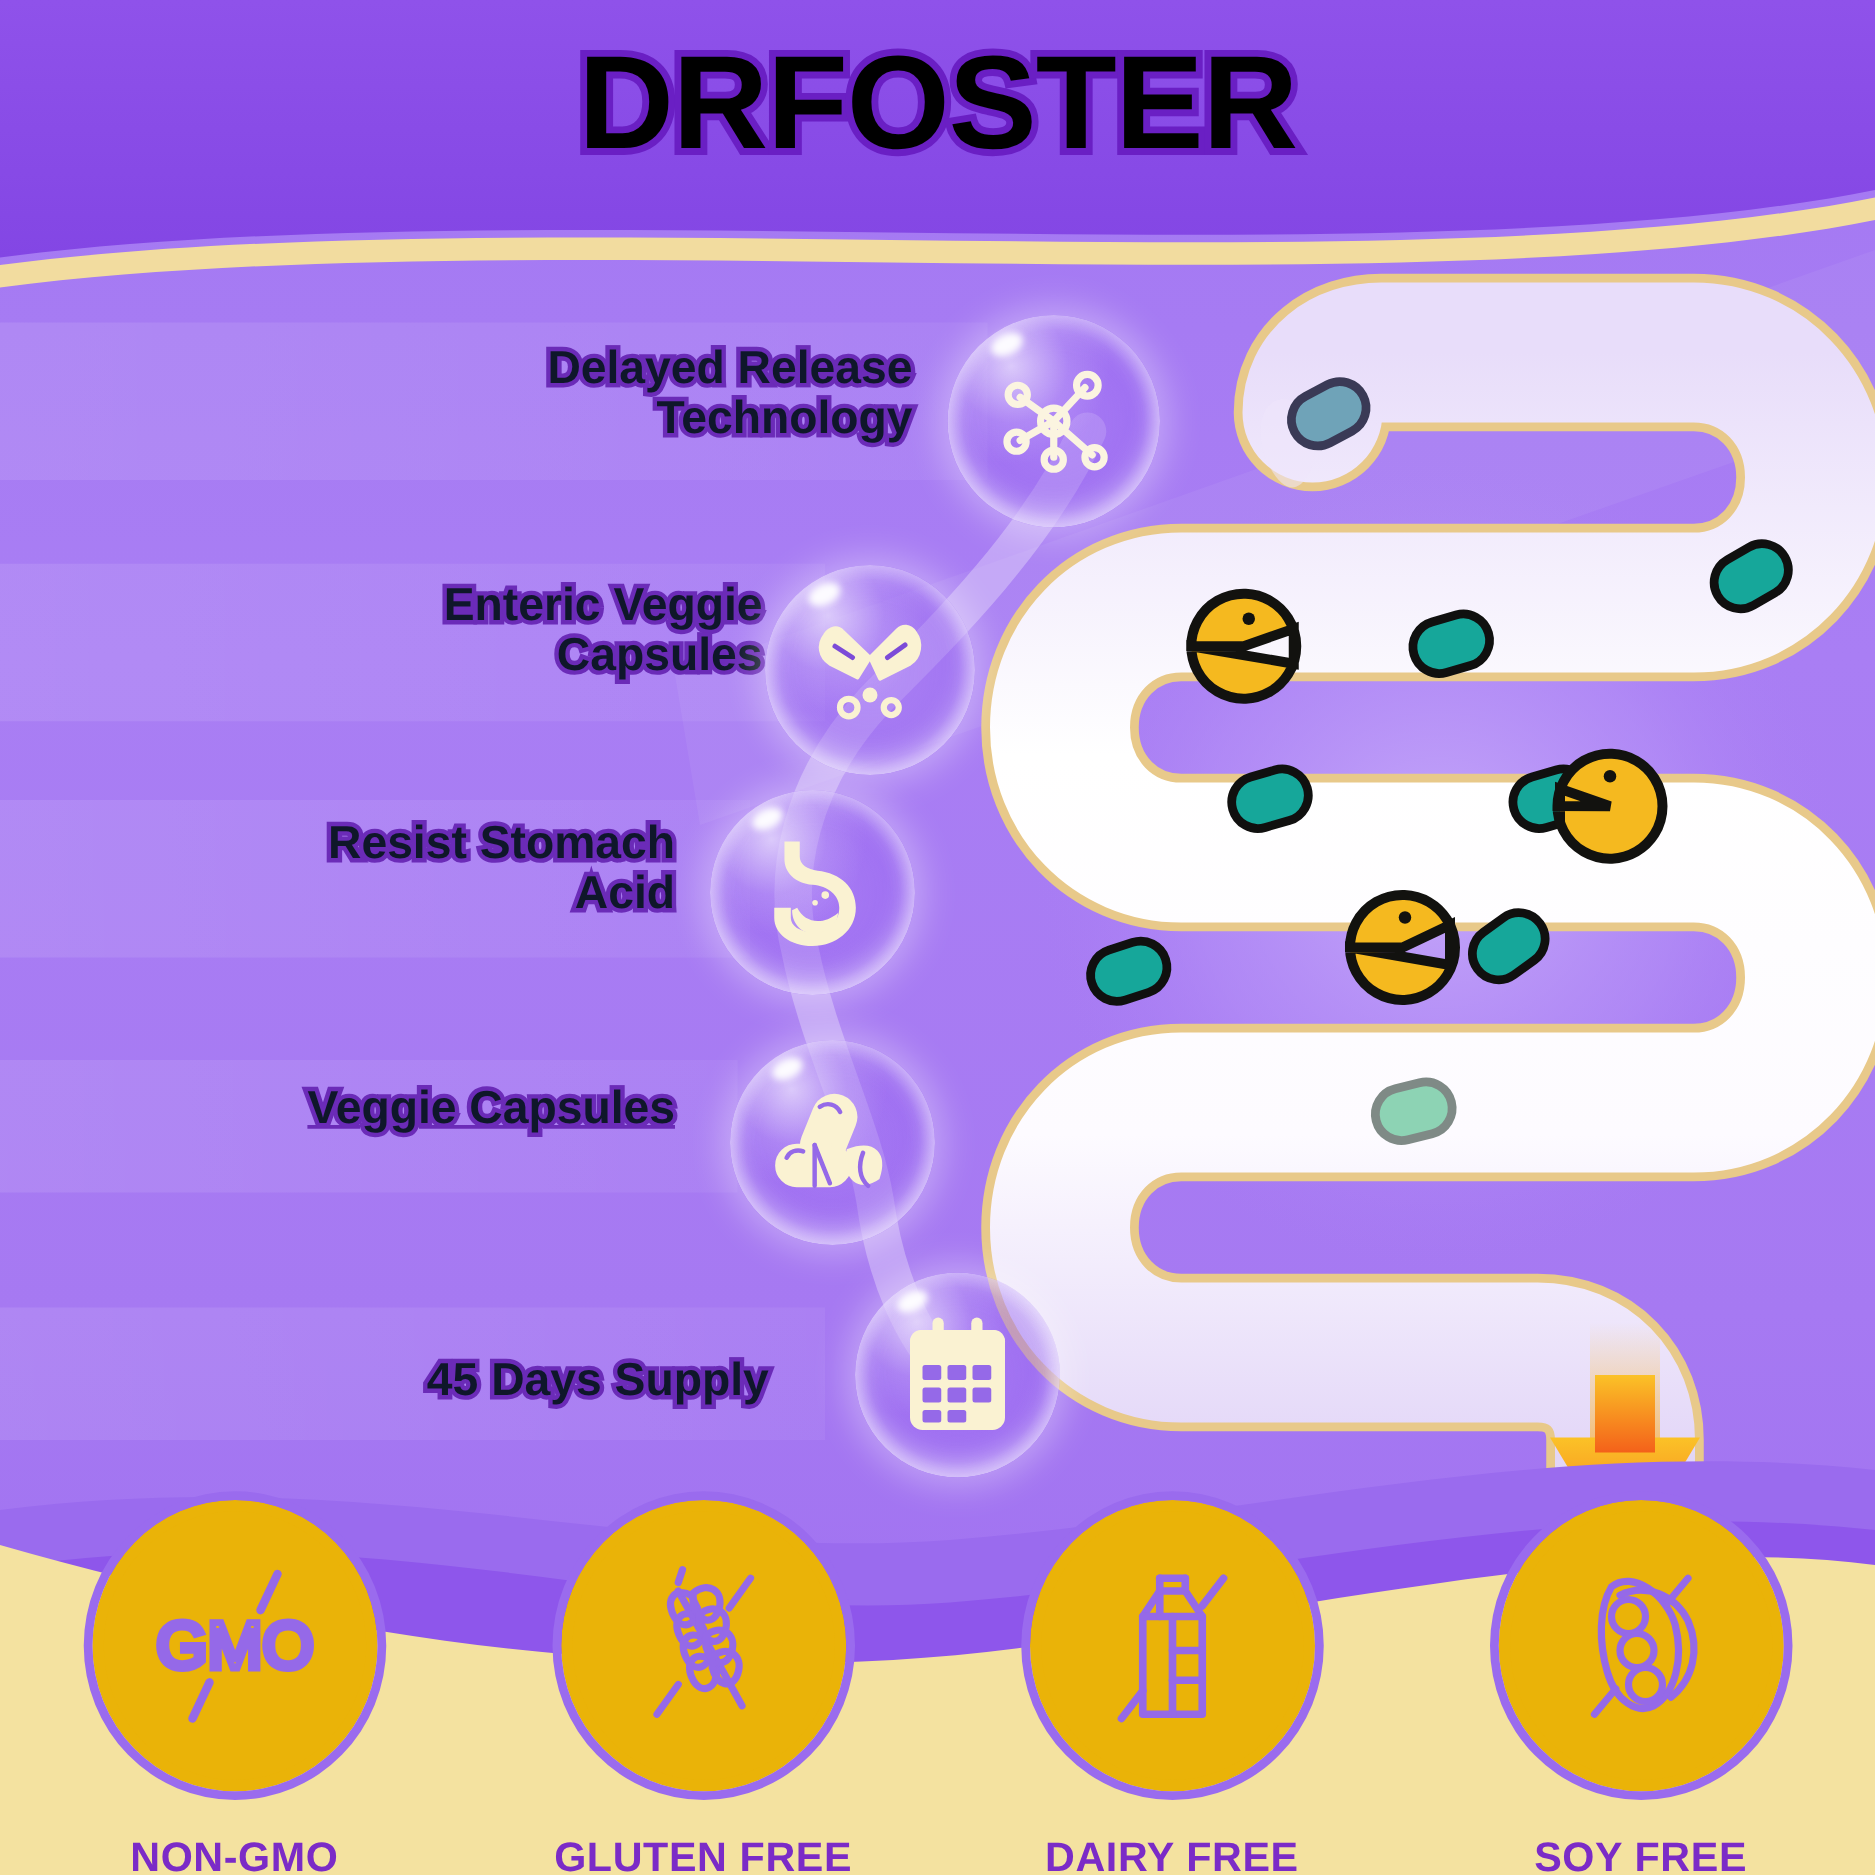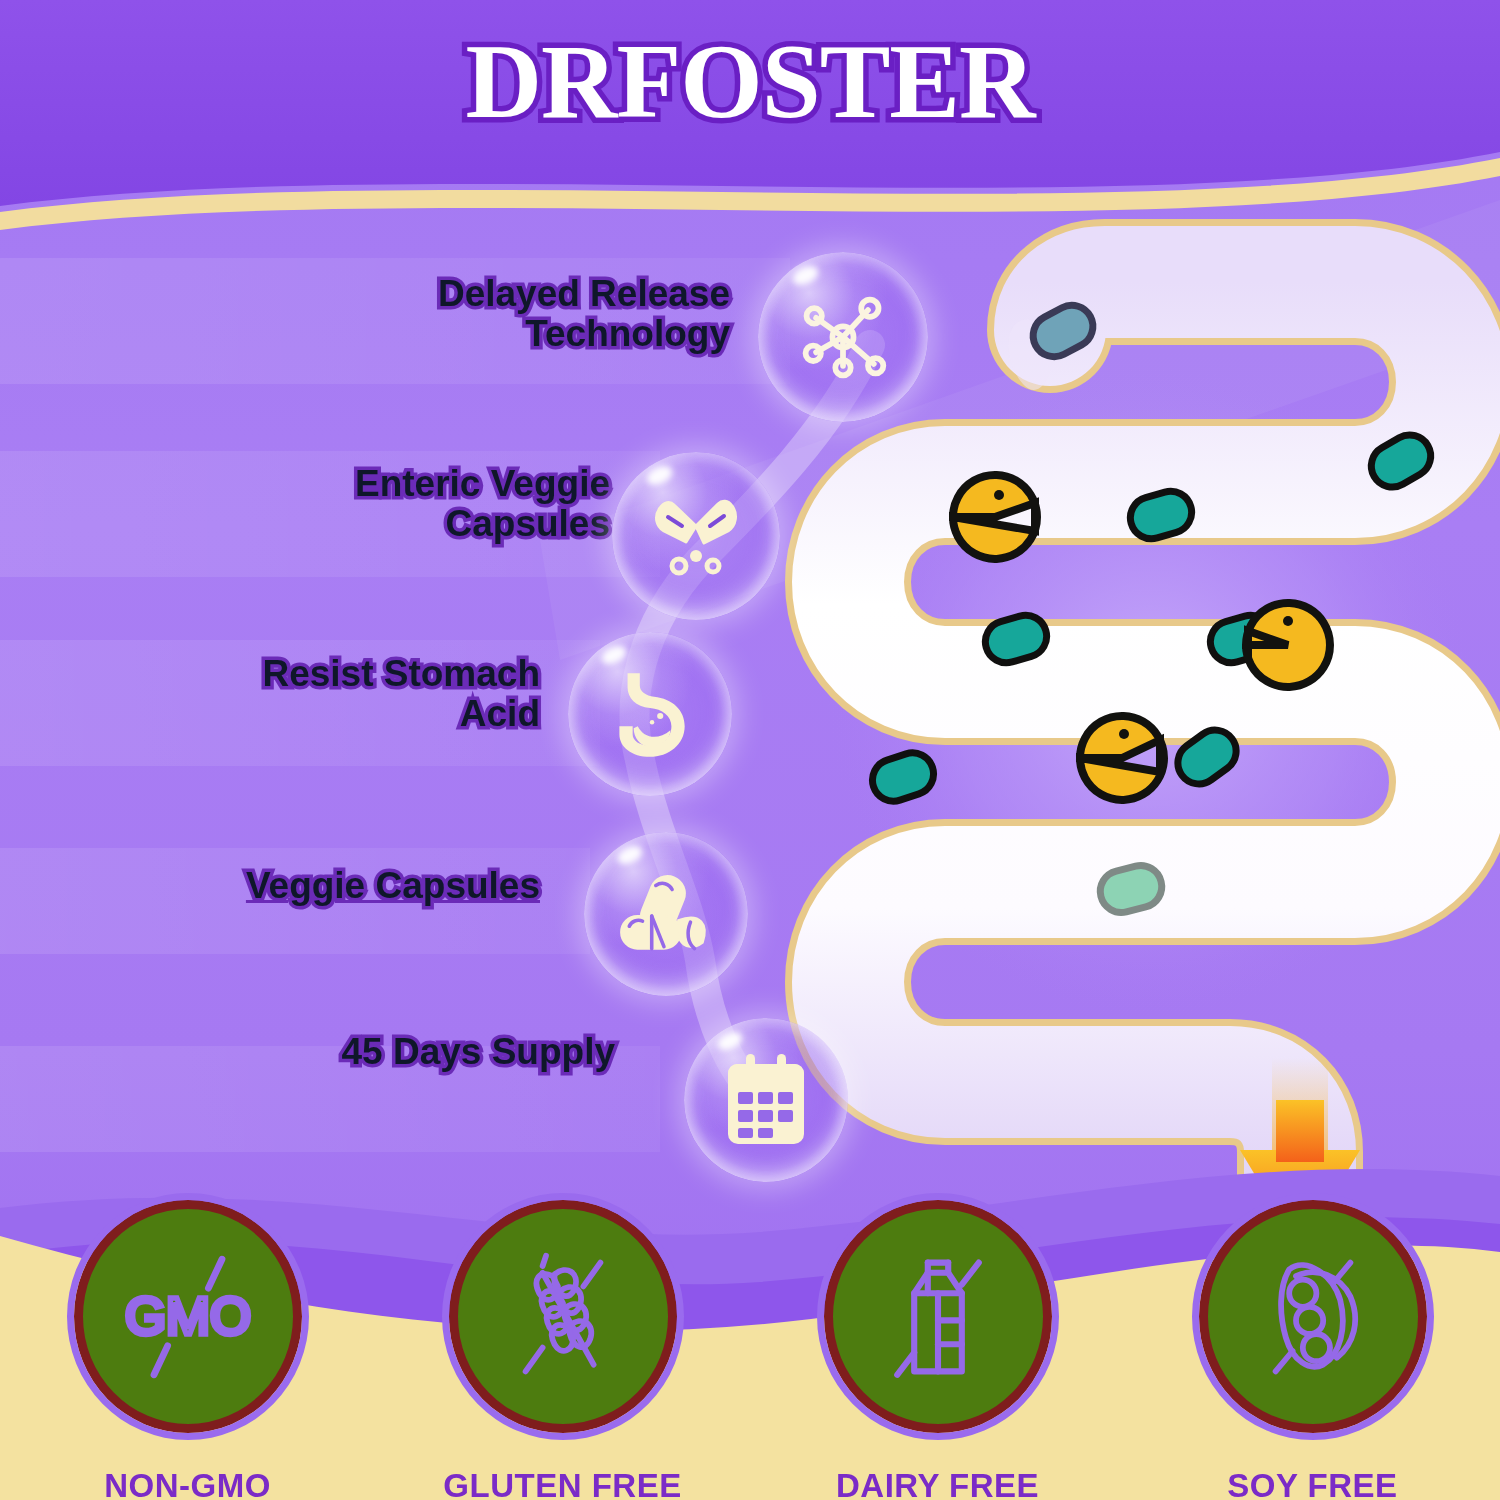--- a/index.html
+++ b/index.html
@@ -15,25 +15,24 @@
     background:linear-gradient(180deg,#a378f2 0%,#a97ef4 35%,#a679f2 70%,#9d6ef0 100%);}
   .bg-svg{position:absolute;inset:0;width:1500px;height:1500px;}
 
   
   .header{position:absolute;left:0;top:0;width:1500px;height:172px;z-index:6;
     display:flex;align-items:center;justify-content:center;}
   .title{font-size:106px;line-height:1;font-weight:bold;letter-spacing:-1px;
     white-space:nowrap;display:flex;align-items:baseline;gap:22px;
     transform:translateY(-4px);}
   .title .brand{
-    color:#ffffff;
+    color:#000000;
     -webkit-text-stroke:11px #6A1FC4;
     paint-order:stroke fill;
     font-stretch:condensed;
-    font-family:Liberation Serif, serif;
   }
   .title .product{
     color:#FFFEF8;
     -webkit-text-stroke:11px #D6911F;
     paint-order:stroke fill;
   }
 
   
   .features{position:absolute;left:0;top:236px;width:900px;z-index:5;}
   .feature{position:relative;height:auto;}
@@ -52,21 +51,21 @@
     display:flex;align-items:center;justify-content:center;}
   .bubble::after{content:"";position:absolute;left:20%;top:9%;width:16%;height:10%;
     border-radius:50%;background:rgba(255,255,255,0.95);filter:blur(3px);transform:rotate(-25deg);}
   .bubble svg{position:relative;z-index:2;}
 
   
   .badges{position:absolute;left:0;bottom:0;width:1500px;height:300px;z-index:6;
     display:flex;justify-content:space-around;align-items:flex-start;padding-top:0;}
   .badge{width:250px;display:flex;flex-direction:column;align-items:center;}
   .badge-circle{width:210px;height:215px;border-radius:50%;
-    background:#4d7c0f;border:9px solid #7f1d1d;outline:7px solid #9A6BEE;
+    background:#eab308;border:9px solid #eab308;outline:7px solid #9A6BEE;
     display:flex;align-items:center;justify-content:center;position:relative;}
   .badge-label{margin-top:34px;font-size:33px;font-weight:bold;color:#7B2BC7;letter-spacing:0.5px;}
 </style>
 </head>
 <body>
 
 <div id="stage">
 
   <div class="bg-base"></div>
 
@@ -189,21 +188,21 @@
 Acid</div>
     </div>
 
     <div class="feature">
       <div class="band" style="left:0;top:612px;width:590px;height:106px;"></div>
       <div class="ftext" style="left:140px;top:630px;width:400px;text-decoration:underline;">Veggie Capsules</div>
     </div>
 
     <div class="feature">
       <div class="band" style="left:0;top:810px;width:660px;height:106px;"></div>
-      <div class="ftext" style="left:215px;top:796px;width:400px;">45 Days Supply</div>
+      <div class="ftext" style="left:215px;top:848px;width:400px;">45 Days Supply</div>
     </div>
   </div>
 
   <div class="bubble" style="left:758px;top:252px;width:170px;height:170px;">
     <svg width="96" height="96" viewBox="0 0 100 100">
       <g stroke="#FBF4E0" stroke-width="6" fill="none" stroke-linecap="round">
         <line x1="50" y1="50" x2="22" y2="30"></line>
           <line x1="50" y1="50" x2="76" y2="22"></line>
         <line x1="50" y1="50" x2="22" y2="66"></line>
           <line x1="50" y1="50" x2="50" y2="80"></line>

